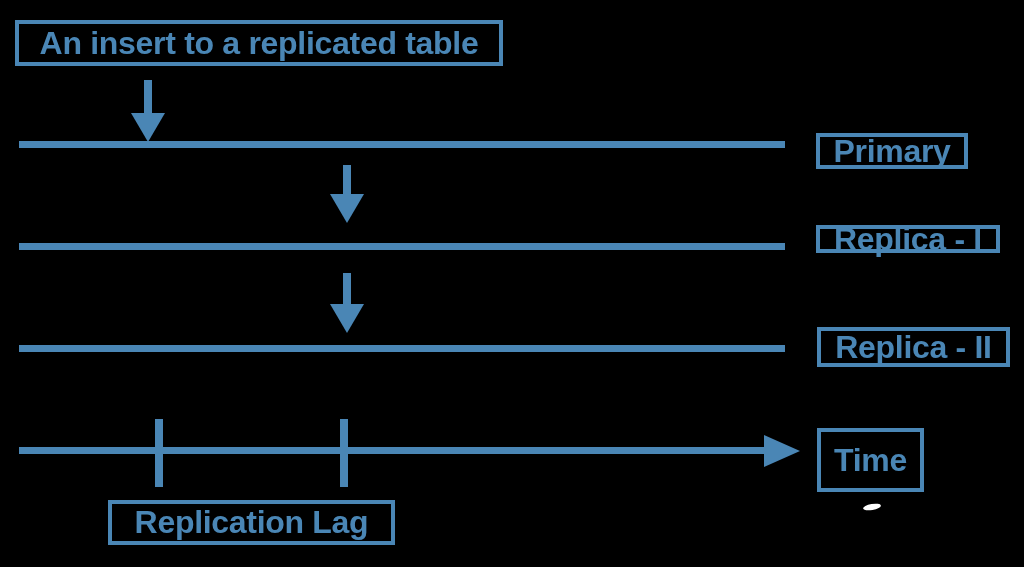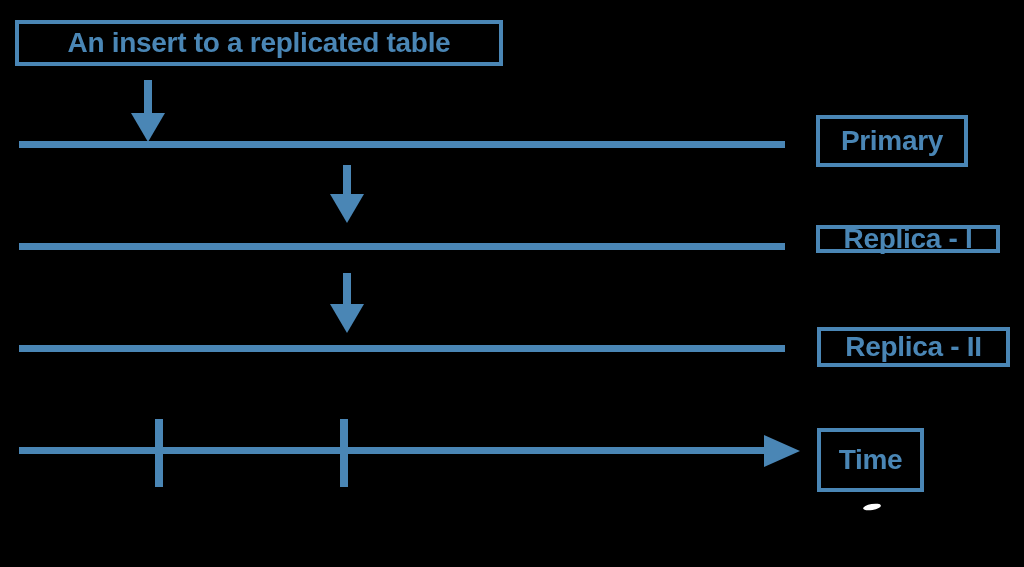--- a/index.html
+++ b/index.html
@@ -18,21 +18,21 @@
     font-family: "Liberation Sans", sans-serif;
   }
   .label-box {
     position: absolute;
     border: 4px solid var(--accent);
     color: var(--accent);
     display: flex;
     align-items: center;
     justify-content: center;
     font-weight: bold;
-    font-size: 28px;
+    font-size: 32px;
     letter-spacing: -0.3px;
     white-space: nowrap;
   }
   .hline {
     position: absolute;
     height: 7px;
     background: var(--accent);
   }
   .vshaft {
     position: absolute;
@@ -76,21 +76,21 @@
   <div class="label-box" style="left:15px; top:20px; width:488px; height:46px;">
     <span>An insert to a replicated table</span>
   </div>
 
   <div>
     <div class="vshaft" style="left:144px; top:80px; height:33px;"></div>
     <div class="down-head" style="left:131px; top:113px;"></div>
   </div>
 
   <div class="hline" style="left:19px; top:141px; width:766px;"></div>
-  <div class="label-box" style="left:816px; top:115px; width:152px; height:52px;justify-content:center;">
+  <div class="label-box" style="left:816px; top:133px; width:152px; height:36px;justify-content:center;">
     <span>Primary</span>
   </div>
 
   <div>
     <div class="vshaft" style="left:343px; top:165px; height:29px;"></div>
     <div class="down-head" style="left:330px; top:194px;"></div>
   </div>
 
   <div class="hline" style="left:19px; top:243px; width:766px;"></div>
   <div class="label-box" style="left:816px; top:225px; width:184px; height:28px;">
@@ -110,16 +110,19 @@
   <div>
     <div class="hline" style="left:19px; top:447px; width:750px;"></div>
     <div class="right-head" style="left:764px; top:435px;"></div>
     <div class="tick" style="left:155px; top:419px;"></div>
     <div class="tick" style="left:340px; top:419px;"></div>
   </div>
   <div class="label-box" style="left:817px; top:428px; width:107px; height:64px;">
     <span>Time</span>
   </div>
 
+  <div class="label-box" style="left:108px; top:500px; width:287px; height:45px;">
+    <span>Replication Lag</span>
+  </div>
 
   <div class="white-mark"></div>
 
 </div>
 
 </body></html>

